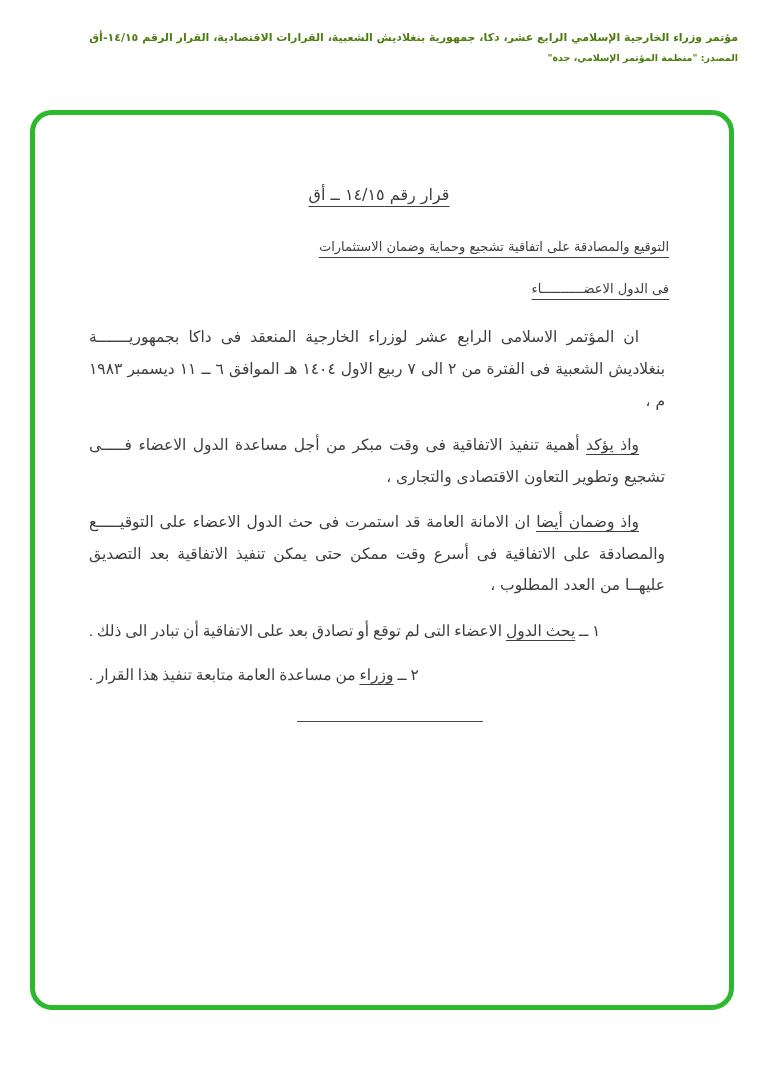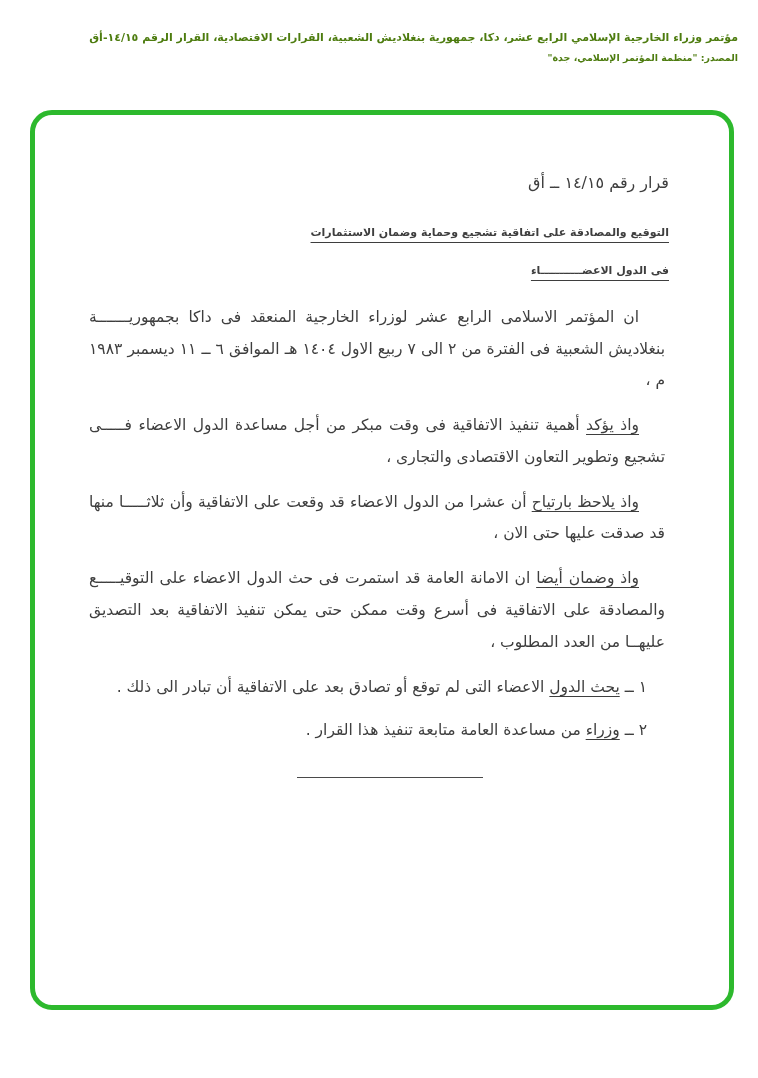--- a/index.html
+++ b/index.html
@@ -43,50 +43,53 @@
     position: absolute;
     inset: 0;
     padding: 52px 60px 0 54px;
     direction: rtl;
     color: var(--ink, #3e3e3e);
     font-size: 15.5px;
     line-height: 2.05;
   }
 
   .title {
+    text-align: center;
     font-size: 16px;
     font-weight: normal;
     letter-spacing: 1px;
-    margin: 0 0 22px 0;
+    margin: 12px 0 22px 0;
+    text-decoration: underline;
     text-underline-offset: 6px;
   }
   .subtitle {
     text-align: right;
-    font-size: 11px;
-    font-weight: bold;
+    font-size: 13px;
+    font-weight: normal;
     margin: 0 0 16px 0;
     text-decoration: underline;
     text-underline-offset: 6px;
   }
   .subtitle.last { margin-bottom: 19px; }
 
   .para {
     text-align: justify;
     margin: 0 4px 13px 0;
     text-indent: 26px;
   }
   .lead {
     text-decoration: underline;
     text-underline-offset: 4px;
   }
 
   .item {
     margin: 4px 0 12px 0;
     padding-right: 22px;
-    text-align: right;
+    text-align: left;
+    font-family: Liberation Serif, serif;
   }
 
   .end-line {
     width: 186px;
     height: 0;
     border-top: 1.6px solid #4a4a4a;
     margin: 30px auto 0 auto;
     transform: translateX(11px);
   }
 </style>
@@ -104,21 +107,20 @@
     <h1 class="title">قرار رقم ١٤/١٥ ــ أق</h1>
 
     <h2 class="subtitle">التوقيع والمصادقة على اتفاقية تشجيع وحماية وضمان الاستثمارات</h2>
     <h2 class="subtitle last">فى الدول الاعضـــــــــــاء</h2>
 
     <p class="para"><span>ان المؤتمر الاسلامى الرابع عشر لوزراء الخارجية المنعقد فى داكا بجمهوريـــــــة بنغلاديش الشعبية فى الفترة من ٢ الى ٧ ربيع الاول ١٤٠٤ هـ الموافق ٦ ــ ١١ ديسمبر ١٩٨٣ م ،</span></p>
 
 
     <p class="para"><span class="lead">واذ يؤكد</span><span> أهمية تنفيذ الاتفاقية فى وقت مبكر من أجل مساعدة الدول الاعضاء فـــــى تشجيع وتطوير التعاون الاقتصادى والتجارى ،</span></p>
 
-    <p class="para"><span class="lead">واذ يلاحظ بارتياح</span><span> أن عشرا من الدول الاعضاء قد وقعت على الاتفاقية وأن ثلاثـــــا منها قد صدقت عليها حتى الان ،</span></p>
 
     <p class="para"><span class="lead">واذ وضمان أيضا</span><span> ان الامانة العامة قد استمرت فى حث الدول الاعضاء على التوقيـــــع والمصادقة على الاتفاقية فى أسرع وقت ممكن حتى يمكن تنفيذ الاتفاقية بعد التصديق عليهــا من العدد المطلوب ،</span></p>
 
     <p class="item"><span>١ ــ </span><span class="lead">يحث الدول</span><span> الاعضاء التى لم توقع أو تصادق بعد على الاتفاقية أن تبادر الى ذلك .</span></p>
 
     <p class="item"><span>٢ ــ </span><span class="lead">وزراء</span><span> من مساعدة العامة متابعة تنفيذ هذا القرار .</span></p>
 
     <div class="end-line"></div>
 
   </div>

